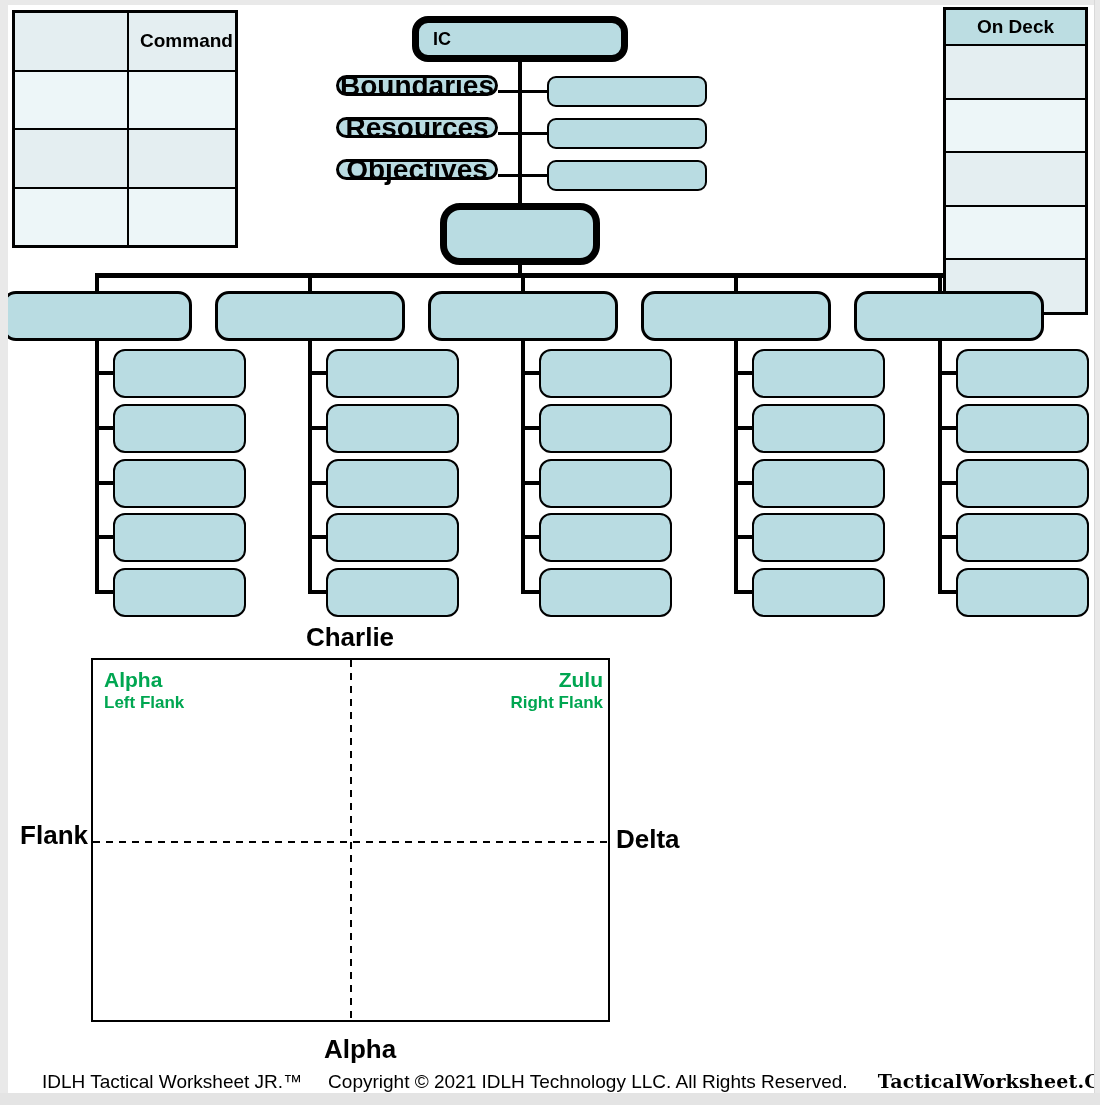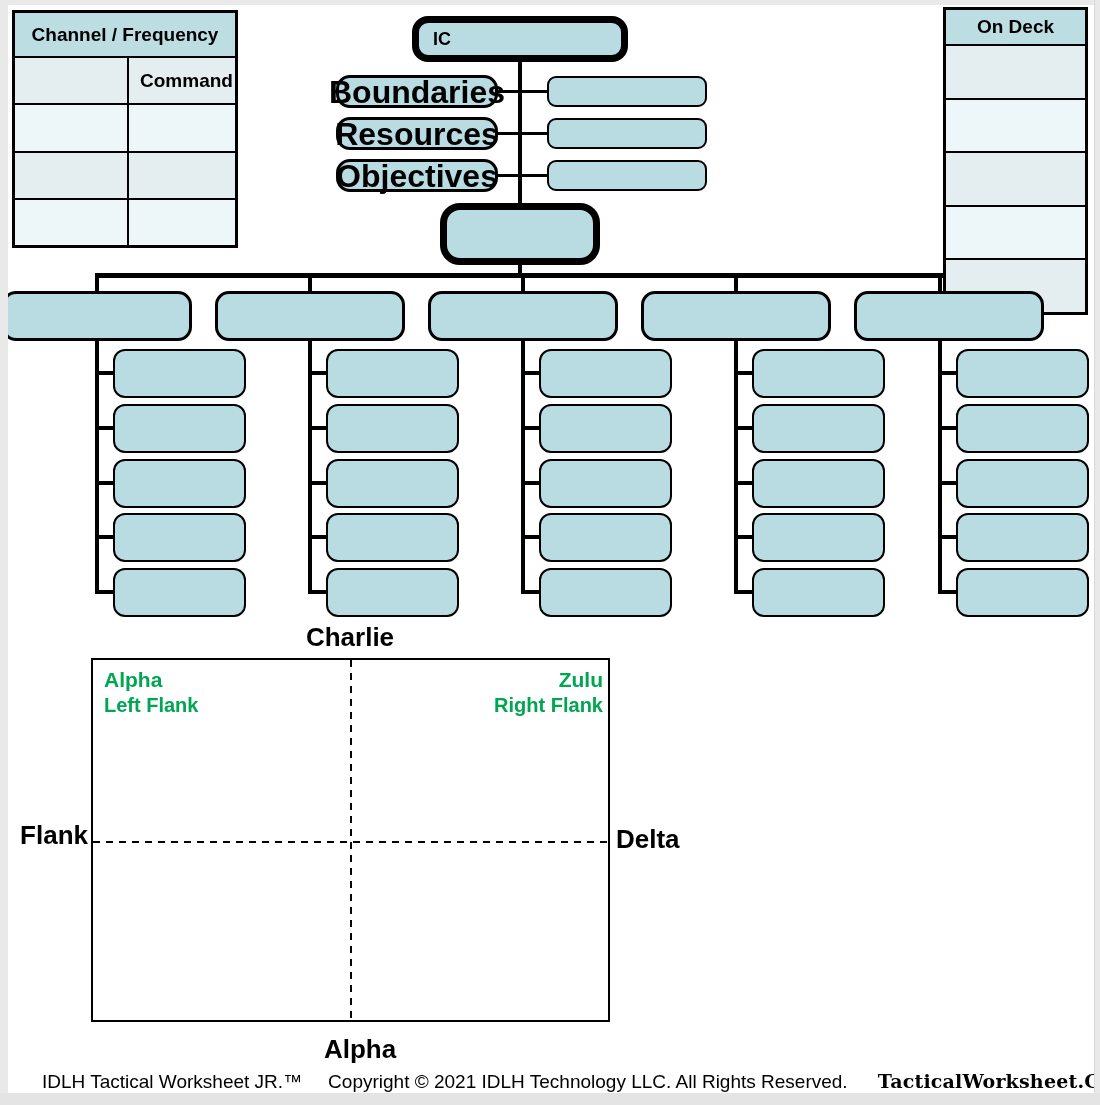--- a/index.html
+++ b/index.html
@@ -32,57 +32,56 @@
 
   .ondeck-panel { left:943px; top:7px; width:145px; height:308px; }
   .ondeck-panel .panel-header { height:34px; }
 
   
   .tealbox { position:absolute; background:#b9dce2; border:2px solid #000; border-radius:12px; }
   .thick   { border-width:7px; border-radius:16px; }
   .ic-box  { left:412px; top:16px; width:216px; height:46px;
              font-weight:bold; font-size:18px; display:flex; align-items:center; padding-left:14px; }
   .cmd-box { left:440px; top:203px; width:160px; height:62px; border-radius:20px; }
-  .lbl-box { left:336px; width:162px; height:33px; border-width:3px; border-radius:14px;
+  .lbl-box { left:336px; width:162px; height:21px; border-width:3px; border-radius:14px;
              display:flex; align-items:center; justify-content:center;
-             font-weight:bold; font-size:32px; line-height:1; }
+             font-weight:bold; font-size:28px; line-height:1; }
   .slot-sm { left:547px; width:160px; height:31px; border-radius:9px; }
   .dbox    { top:291px; width:190px; height:50px; border-width:3px; border-radius:14px; }
   .cbox    { width:133px; height:49px; border-radius:12px; }
 
   
   .line { position:absolute; background:#000; }
 
   
   .quad-box { position:absolute; left:91px; top:658px; width:519px; height:364px;
               border:2px solid #000; background:#fff; }
   .dash-v { position:absolute; left:350px; top:660px; width:2px; height:360px;
             background:repeating-linear-gradient(to bottom,#000 0 7px,transparent 7px 13px); }
   .dash-h { position:absolute; left:93px; top:841px; width:515px; height:2px;
             background:repeating-linear-gradient(to right,#000 0 7px,transparent 7px 13px); }
   .side-label { position:absolute; font-weight:bold; font-size:26px; color:#000; }
   .green-title { position:absolute; font-weight:bold; font-size:21px; color:#00a651; line-height:1.1; }
-  .green-sub   { position:absolute; font-weight:bold; font-size:20px; color:#00a651; line-height:1.1; }
+  .green-sub   { position:absolute; font-weight:bold; font-size:17px; color:#00a651; line-height:1.1; }
   .t-right { text-align:right; }
   .t-center { text-align:center; }
 
   
   .footer { position:absolute; left:42px; top:1070px; width:1020px; display:flex;
             align-items:baseline; font-size:19px; color:#000; white-space:nowrap; }
   .footer .copy { margin-left:26px; }
   .footer .brand { margin-left:30px; font-family:"DejaVu Serif", serif;
                    font-weight:bold; font-size:19px; letter-spacing:0.2px; }
 </style>
 </head>
 <body>
 
 <div class="screen">
 
   <div class="panel channel-panel">
-    <div class="panel-header">Channel / Frequency</div>
     <div class="cellrow">
       <div class="cell dark c1"></div>
       <div class="cell dark c2">Command</div>
     </div>
     <div class="cellrow">
       <div class="cell c1"></div>
       <div class="cell c2"></div>
     </div>
     <div class="cellrow">
       <div class="cell dark c1"></div>

